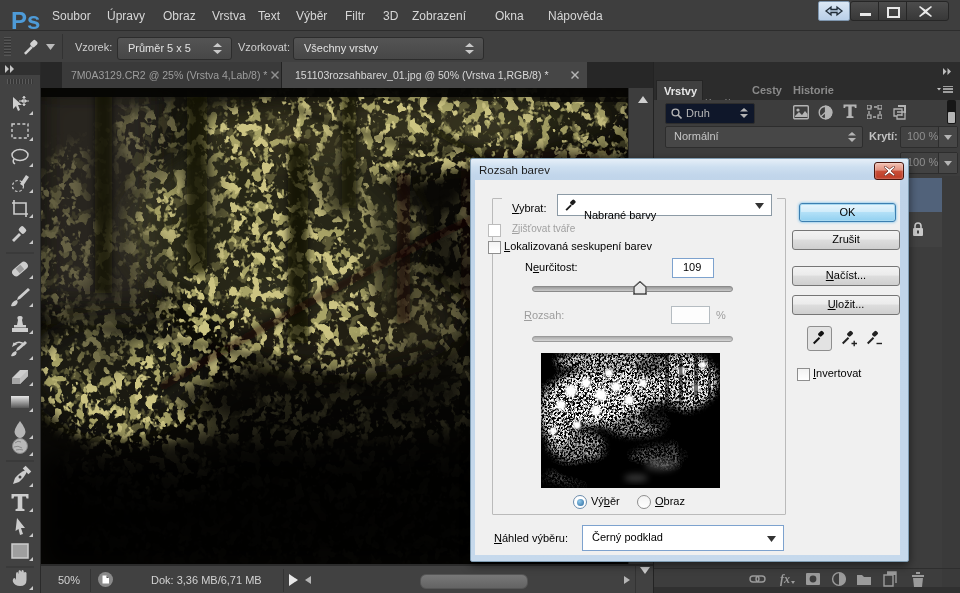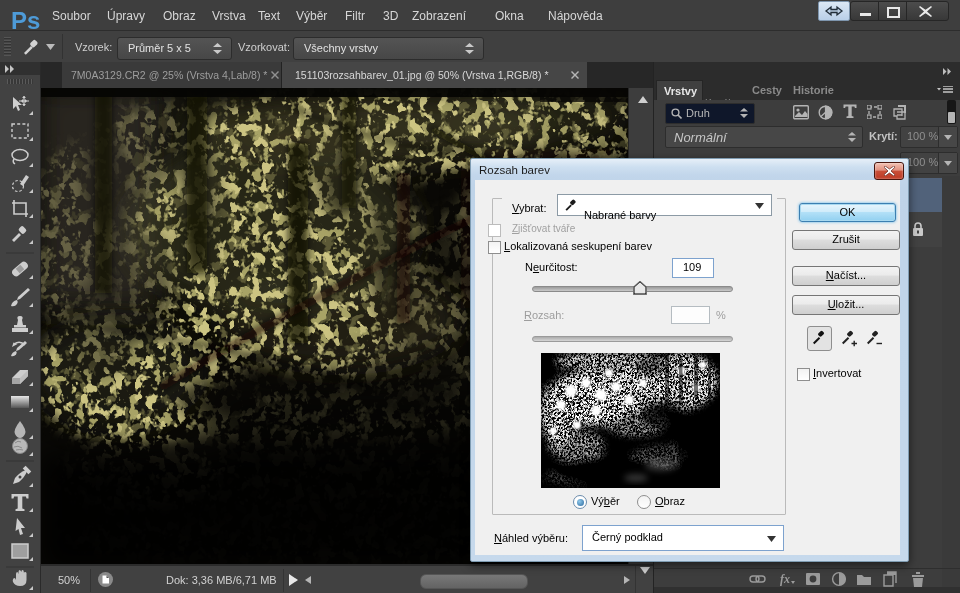--- a/index.html
+++ b/index.html
@@ -196,21 +196,21 @@
   </div>
 
   <div class="abs" style="left:40px;top:564px;width:613px;height:29px;background:#414141;border-top:2px solid #2b2b2b;">
     <div class="txt" style="left:18px;top:8px;font-size:11px;color:#d2d2d2;text-align:right;">50%</div>
     <div class="abs" style="left:50px;top:3px;width:1px;height:23px;background:#333;"></div>
     <svg class="abs" style="left:58px;top:6px;" width="15" height="15" viewBox="0 0 15 15">
       <circle cx="7.5" cy="7.5" r="7.5" fill="#8a8a8a"></circle>
       <path d="M4.5 3.5 h4 l2.5 2.5 v5.5 h-6.5 z" fill="#fff"></path>
         <path d="M8.5 3.5 l2.5 2.5 h-2.5 z" fill="#555"></path>
     </svg>
-    <div class="txt" style="left:126px;top:8px;font-size:11px;color:#d2d2d2;">Dok: 3,36 MB/6,71 MB</div>
+    <div class="txt" style="left:111px;top:8px;font-size:11px;color:#d2d2d2;">Dok: 3,36 MB/6,71 MB</div>
     <div class="abs" style="left:243px;top:3px;width:1px;height:23px;background:#333;"></div>
     <svg class="abs" style="left:249px;top:8px;" width="9" height="12" viewBox="0 0 9 12">
         <path d="M0 0 L9 6 L0 12 Z" fill="#e8e8e8"></path>
       </svg>
 
     <svg class="abs" style="left:265px;top:10px;" width="6" height="8" viewBox="0 0 6 8">
         <path d="M6 0 L0 4 L6 8 Z" fill="#b5b5b5"></path>
       </svg>
     <div class="abs" style="left:380px;top:8px;width:106px;height:13px;background:linear-gradient(#787878,#636363);border-radius:6px;border:1px solid #555;"></div>
     <svg class="abs" style="left:584px;top:10px;" width="6" height="8" viewBox="0 0 6 8">
@@ -418,21 +418,21 @@
           <path d="M5 1 h8 v8 h-2 v-6 h-6 Z" fill="#b3b3b3"></path>
         </svg>
       
       <div class="abs" style="left:293px;top:0px;width:9px;height:24px;background:#161616;border-radius:2px;">
         <div class="abs" style="left:1px;top:12px;width:7px;height:11px;background:#b5b5b5;border-radius:1px;"></div>
       </div>
     </div>
 
     <div class="abs" style="left:0;top:62px;width:307px;height:26px;background:#3d3d3d;">
       <div class="abs" style="left:11px;top:2px;width:196px;height:20px;background:#474747;border:1px solid #2d2d2d;border-radius:2px;">
-        <div class="txt" style="left:8px;top:3px;font-size:13px;color:#c6c6c6;font-style:italic;">Normální</div>
+        <div class="txt" style="left:8px;top:3px;font-size:11px;color:#c6c6c6;">Normální</div>
         <svg class="abs" style="left:182px;top:5px;" width="8" height="10" viewBox="0 0 8 10">
             <path d="M0 3.5 L4 0 L8 3.5 Z M0 6 L8 6 L4 10 Z" fill="#b5b5b5"></path>
           </svg>
       </div>
       <div class="txt" style="left:215px;top:6px;font-size:11px;color:#c2c2c2;font-weight:bold;">Krytí:</div>
       <div class="abs" style="left:246px;top:2px;width:56px;height:20px;background:#424242;border:1px solid #2d2d2d;border-radius:2px;">
         <div class="txt" style="left:6px;top:3px;font-size:11px;color:#8f8f8f;">100 %</div>
         <div class="abs" style="left:37px;top:0;width:1px;height:20px;background:#2d2d2d;"></div>
         <div class="abs" style="left:38px;top:0;width:18px;height:20px;background:#474747;">
           <svg class="abs" style="left:5px;top:8px;" width="8" height="5" viewBox="0 0 8 5">

